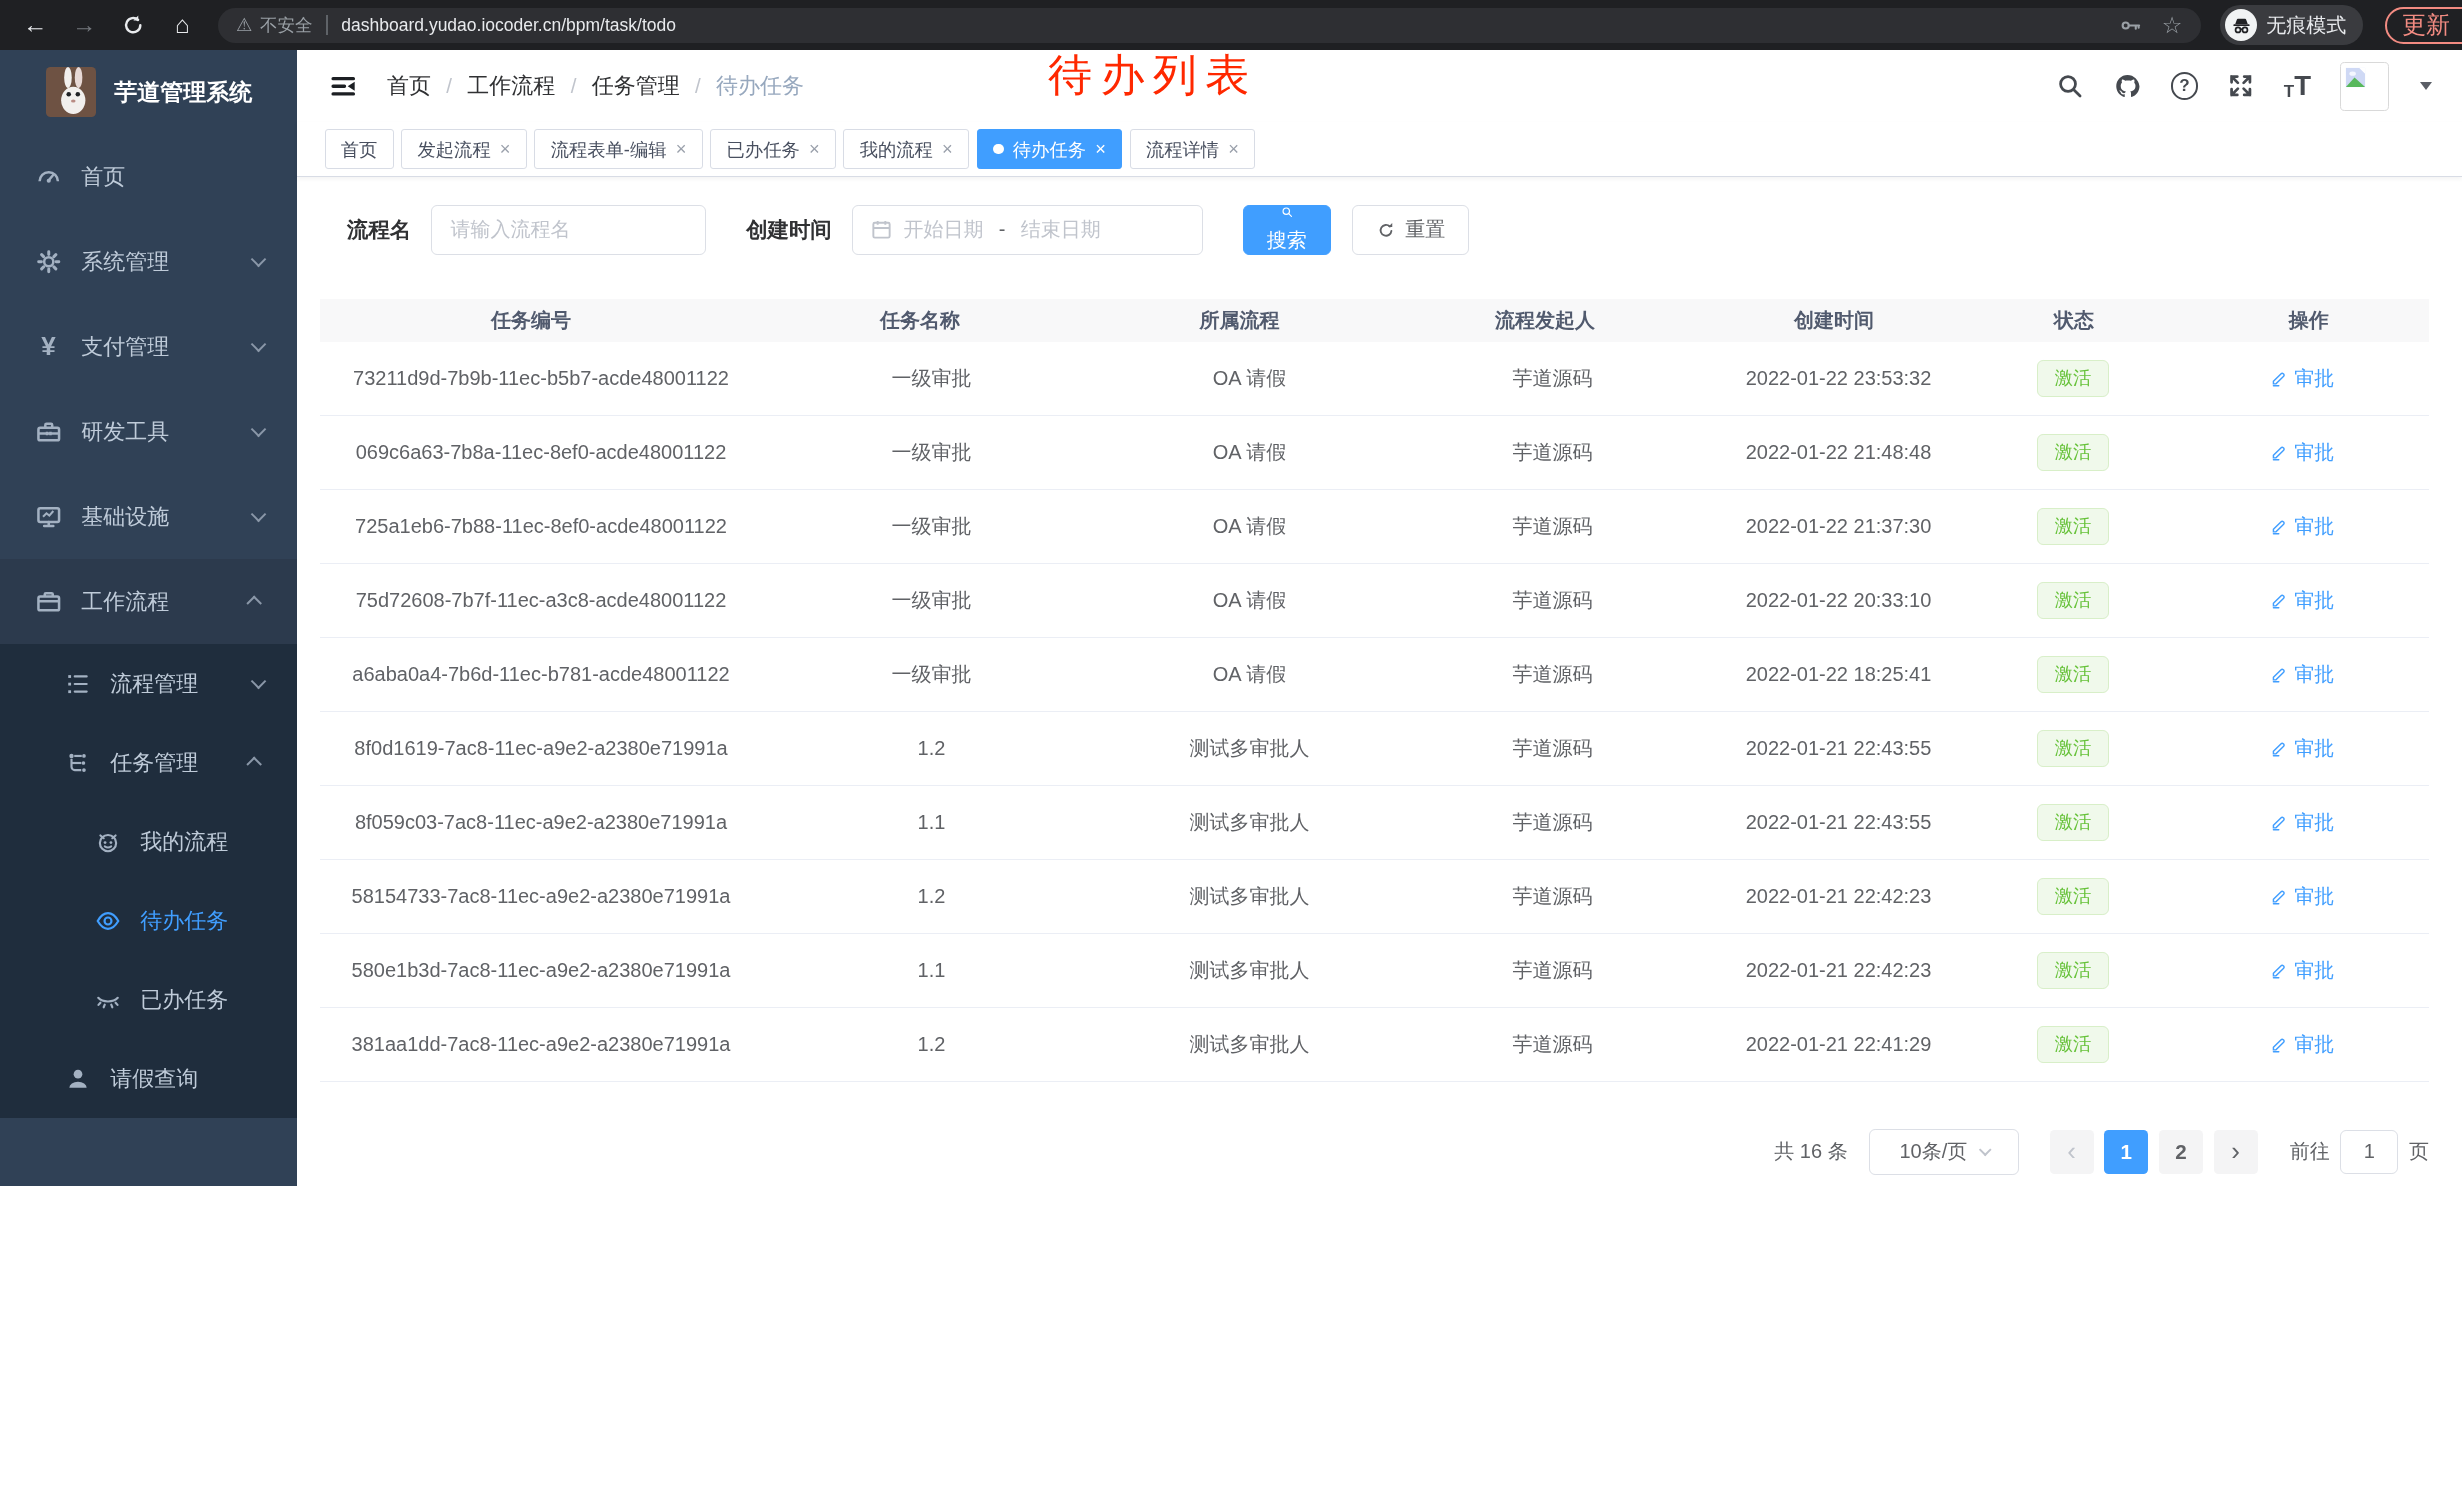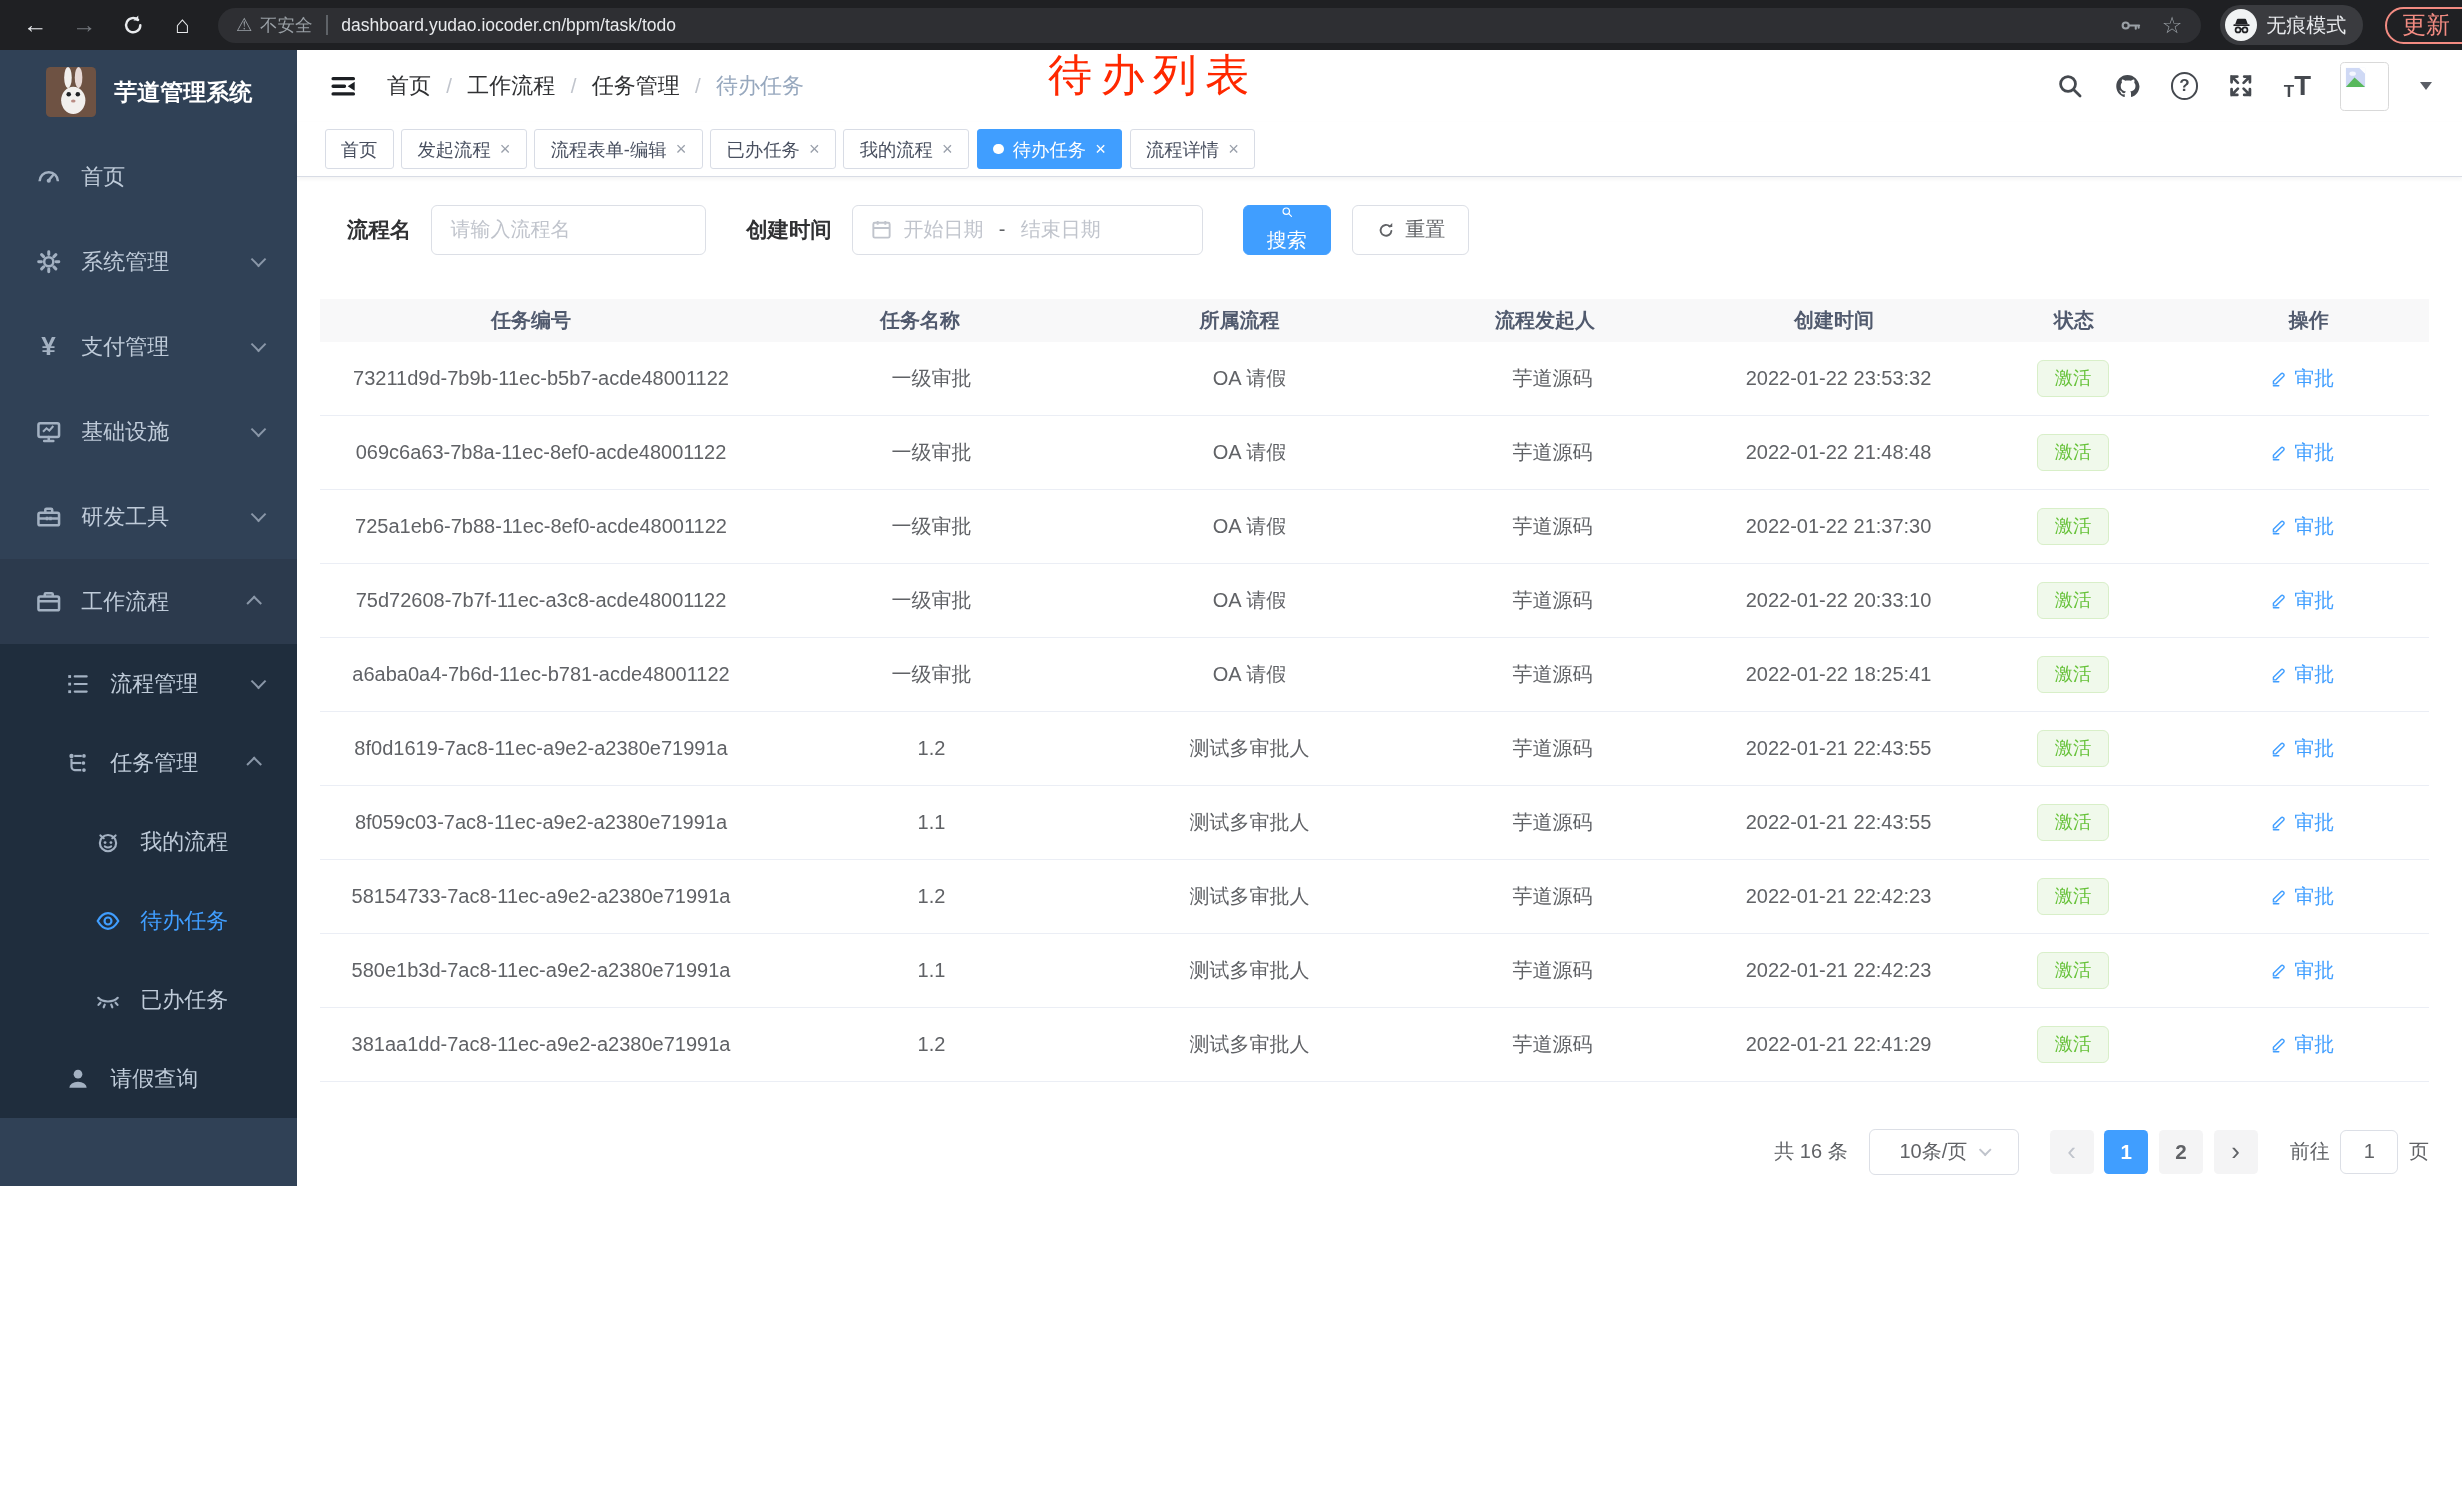--- a/index.html
+++ b/index.html
@@ -233,37 +233,37 @@
 
         <div class="mi l1">
           <span class="ic ysym">¥</span>
           <span class="lbl">支付管理</span>
           <span class="chev down"></span>
         </div>
 
         <div class="mi l1">
           <span class="ic">
             <svg width="27.5" height="27.5" viewBox="0 0 24 24">
+                <rect x="3" y="8.5" width="18" height="11" rx="1.5" fill="none" stroke="currentColor" stroke-width="2.2"></rect>
+                <path d="M9 8.5 V6 a1 1 0 0 1 1-1 h4 a1 1 0 0 1 1 1 v2.5 M3 13.5 h18 M10.5 12 v3 M13.5 12 v3" fill="none" stroke="currentColor" stroke-width="2.2"></path>
+              </svg>
+          </span>
+          <span class="lbl">研发工具</span>
+          <span class="chev down"></span>
+        </div>
+
+        <div class="mi l1">
+          <span class="ic">
+            <svg width="27.5" height="27.5" viewBox="0 0 24 24">
                 <rect x="3" y="4.5" width="18" height="12" rx="1.5" fill="none" stroke="currentColor" stroke-width="2.2"></rect>
                 <path d="M7 12 l3-3 2.5 2 3.5-4" fill="none" stroke="currentColor" stroke-width="1.8"></path>
                 <path d="M12 16.5 v3 M8 20 h8" stroke="currentColor" stroke-width="2.2" stroke-linecap="round"></path>
               </svg>
           </span>
           <span class="lbl">基础设施</span>
-          <span class="chev down"></span>
-        </div>
-
-        <div class="mi l1">
-          <span class="ic">
-            <svg width="27.5" height="27.5" viewBox="0 0 24 24">
-                <rect x="3" y="8.5" width="18" height="11" rx="1.5" fill="none" stroke="currentColor" stroke-width="2.2"></rect>
-                <path d="M9 8.5 V6 a1 1 0 0 1 1-1 h4 a1 1 0 0 1 1 1 v2.5 M3 13.5 h18 M10.5 12 v3 M13.5 12 v3" fill="none" stroke="currentColor" stroke-width="2.2"></path>
-              </svg>
-          </span>
-          <span class="lbl">研发工具</span>
           <span class="chev down"></span>
         </div>
 
         <div class="mi l1 hl">
           <span class="ic">
             <svg width="27.5" height="27.5" viewBox="0 0 24 24">
                 <rect x="3" y="7.5" width="18" height="12" rx="1.5" fill="none" stroke="currentColor" stroke-width="2.2"></rect>
                 <path d="M8.5 7.5 V5.5 a1 1 0 0 1 1-1 h5 a1 1 0 0 1 1 1 v2 M3 11.5 h18" fill="none" stroke="currentColor" stroke-width="2.2"></path>
               </svg>
           </span>

